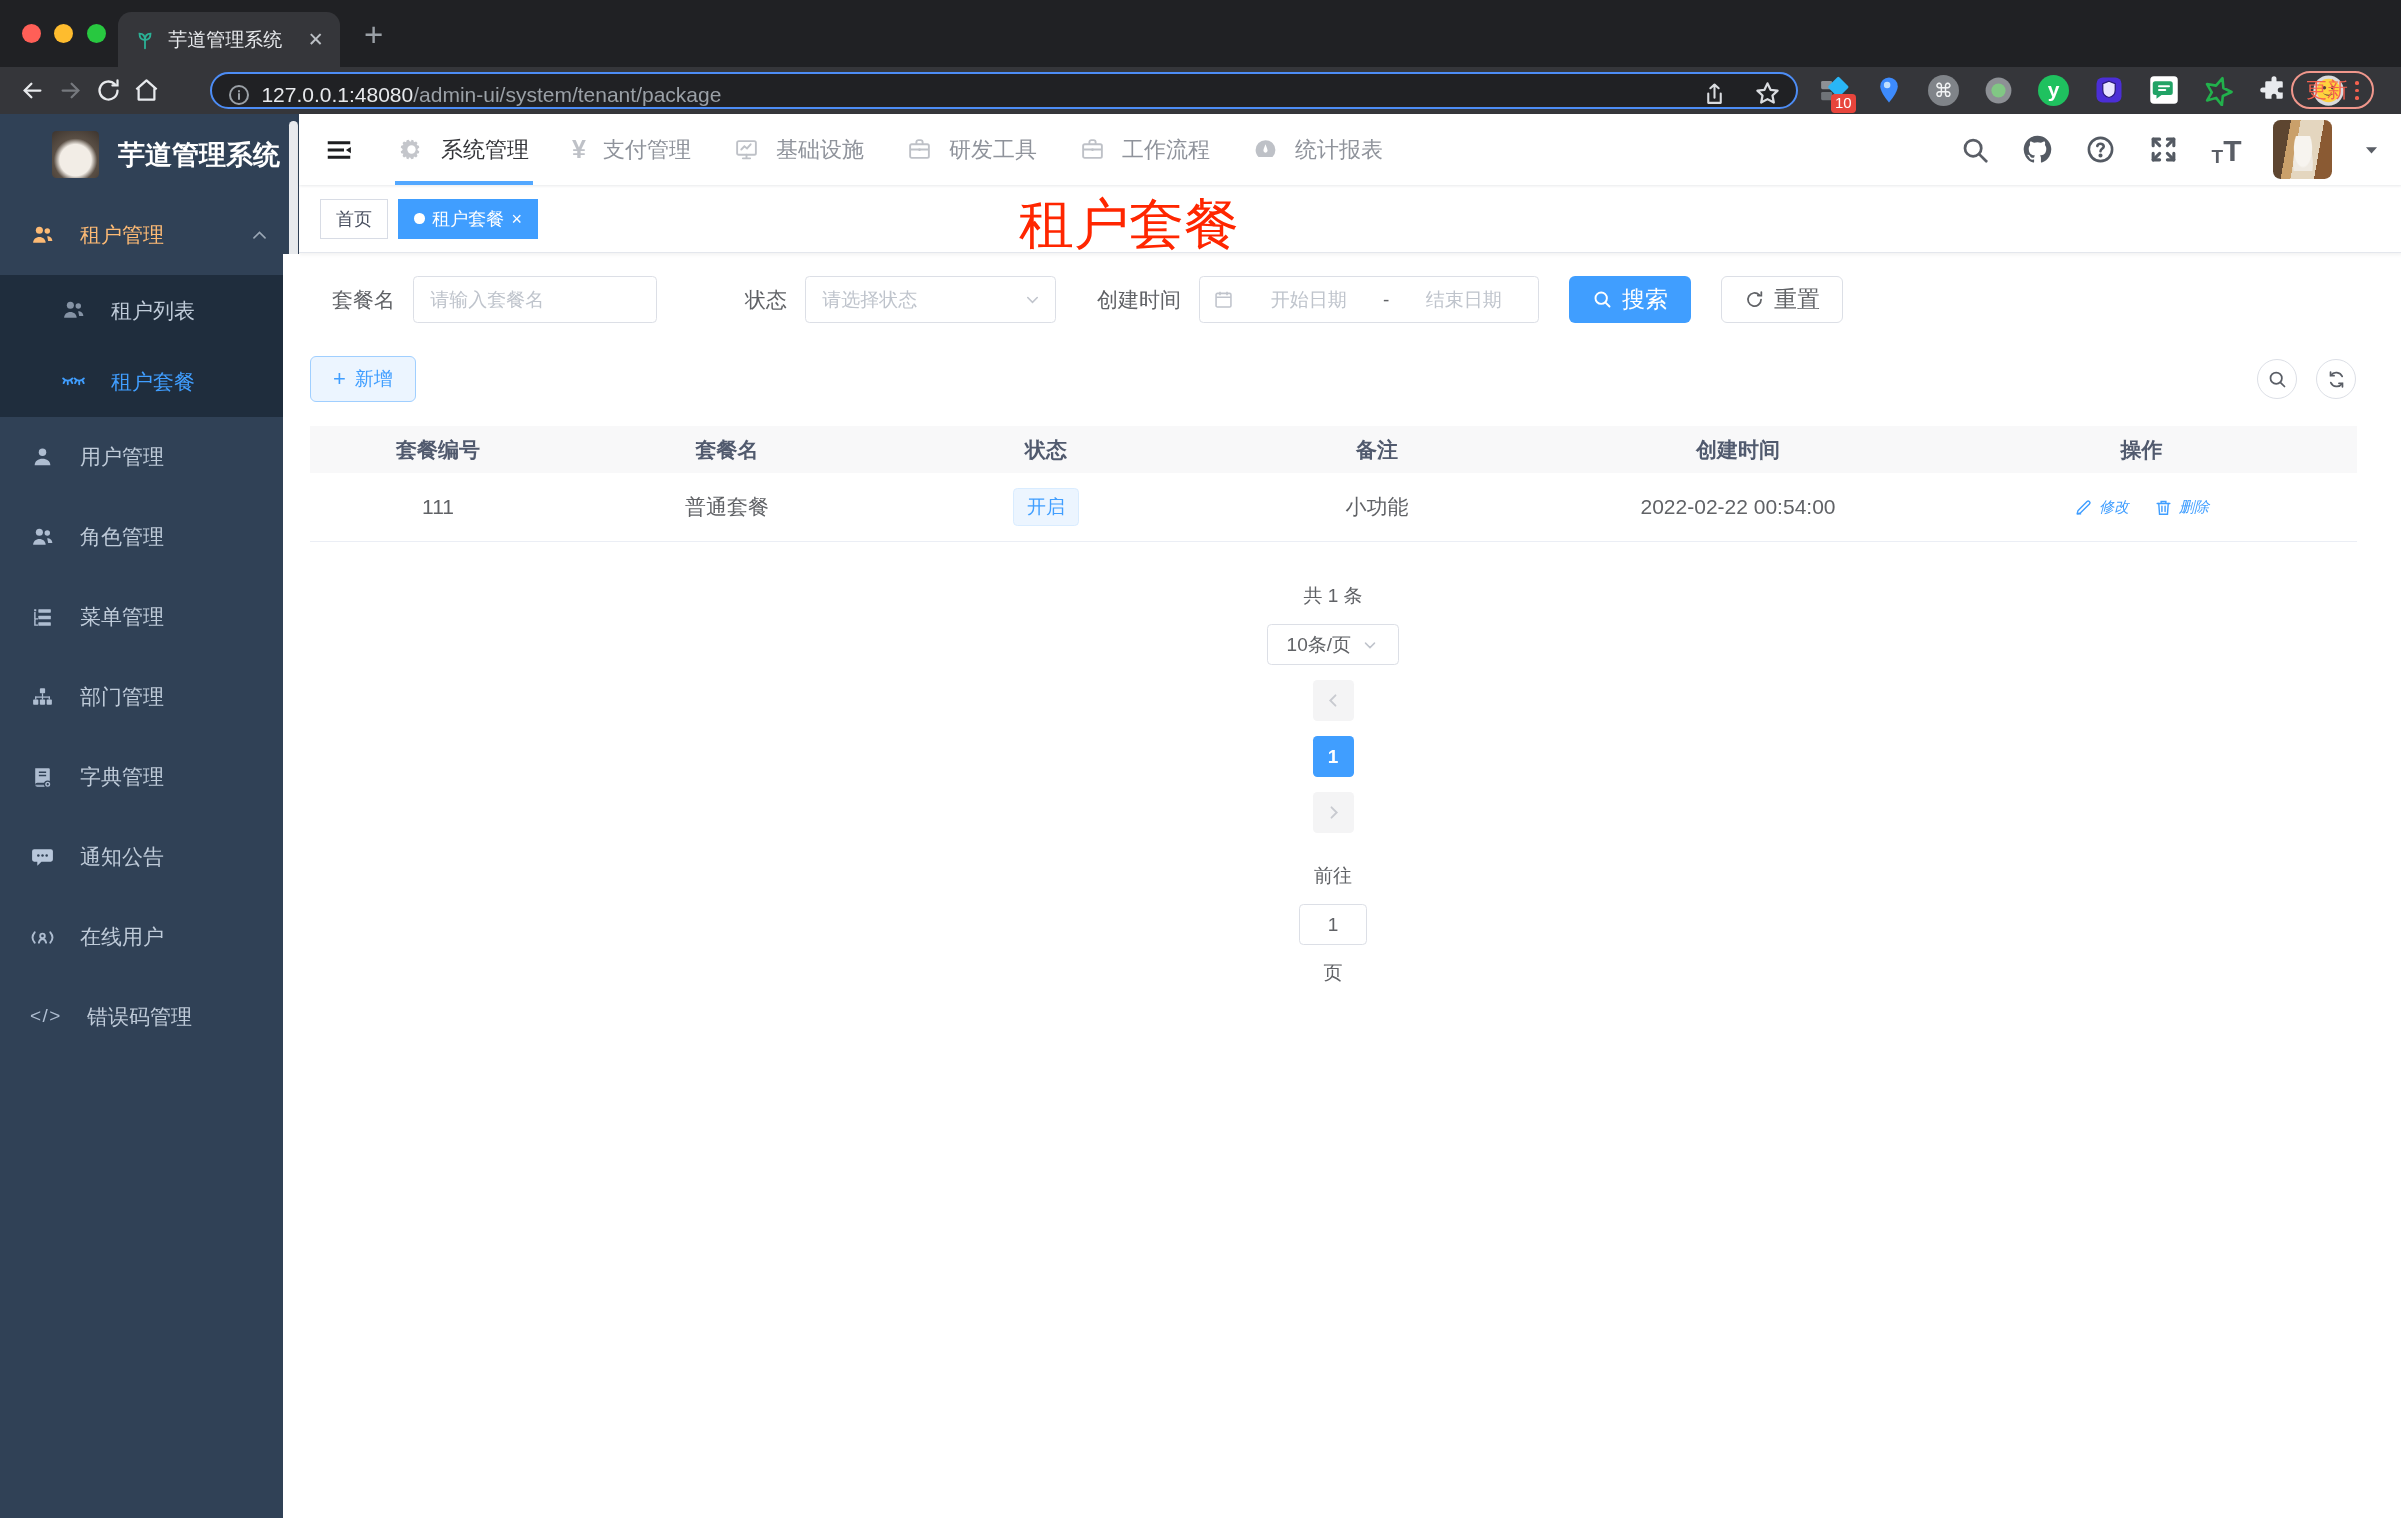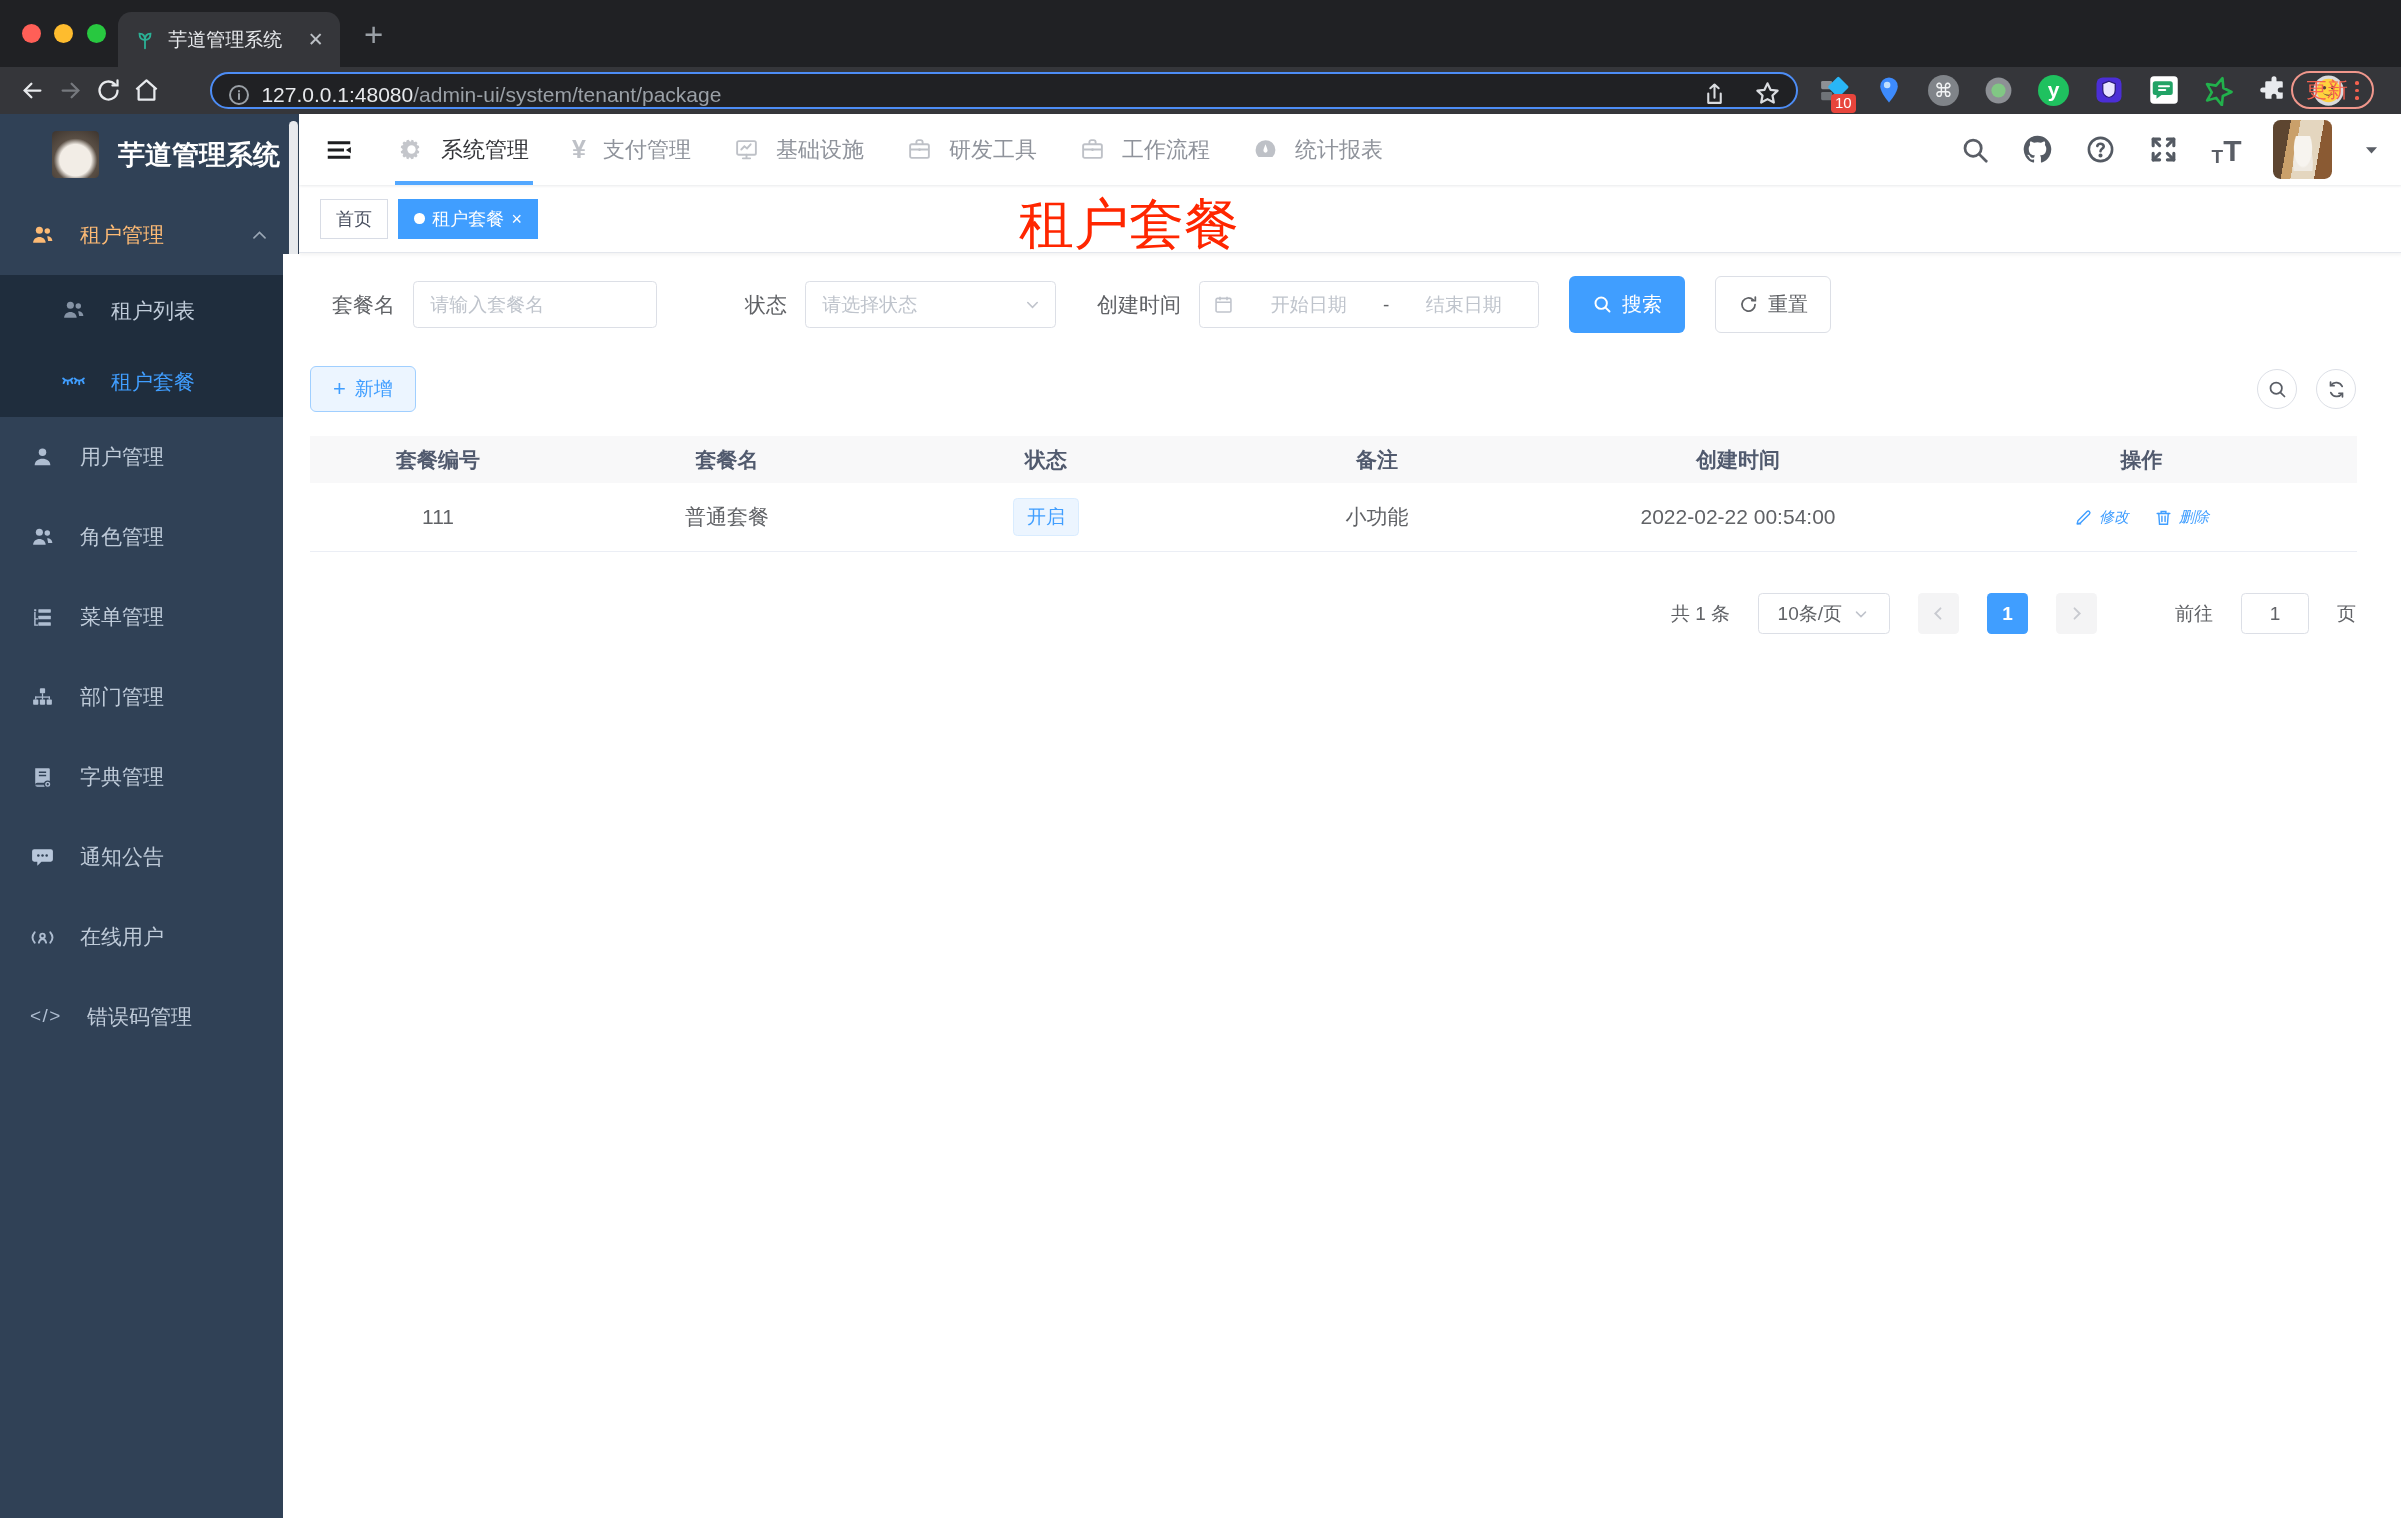--- a/index.html
+++ b/index.html
@@ -100,43 +100,43 @@
   .f-input { width:244px; height:47px; border:0.7px solid #dcdfe6; border-radius:4.4px; font-size:19px;
              padding:0 16.3px; color:#606266; outline:none; font-family:inherit; }
   .f-input::placeholder { color:#bfc4cc; }
   .f-select { width:251px; height:47px; border:0.7px solid #dcdfe6; border-radius:4.4px; display:flex;
               align-items:center; padding:0 13.3px 0 16.3px; color:#bfc4cc; font-size:19px; cursor:pointer; }
   .f-select .ph { flex:1; }
   .f-date { width:340px; height:47px; border:0.7px solid #dcdfe6; border-radius:4.4px; display:flex;
             align-items:center; padding:0 13.3px; gap:13.3px; color:#bfc4cc; font-size:19px; }
   .f-date .dph { flex:1; text-align:center; }
   .gap64 { width:47px; } .gap56 { width:41px; } .gap40 { width:30px; }
-  .btn { height:57px; border-radius:6px; display:inline-flex; align-items:center; justify-content:center;
-         gap:9px; font-size:20px; cursor:pointer; border:0.7px solid transparent; padding:0 22px; }
+  .btn { height:47px; border-radius:6px; display:inline-flex; align-items:center; justify-content:center;
+         gap:9px; font-size:23px; cursor:pointer; border:0.7px solid transparent; padding:0 22px; }
   .btn-primary { background:#409eff; color:#fff; }
   .btn-plain { background:#fff; border-color:#dcdfe6; color:#606266; }
   .btn-soft { background:#ecf5ff; border-color:#a0cfff; color:#409eff; height:46px; font-size:19px; }
   .addrow { margin-top:33px; display:flex; align-items:center; }
   .round-btns { margin-left:auto; display:flex; gap:19px; }
   .rbtn { width:40px; height:40px; border-radius:50%; border:0.7px solid #dcdfe6; background:#fff;
           display:flex; align-items:center; justify-content:center; color:#5a5e66; cursor:pointer; }
 
   .table { margin-top:24px; width:2047px; }
   .t-row { display:grid; grid-template-columns:256px 322px 316px 346px 376px 1fr; align-items:center; }
   .t-head { background:#f8f8f9; height:47px; }
   .t-head .t-cell { font-weight:bold; color:#515a6e; }
   .t-cell { font-size:21px; text-align:center; color:#606266; }
   .t-body { height:69px; border-bottom:0.7px solid #ebeef5; background:#fff; }
   .status-tag { display:inline-flex; align-items:center; justify-content:center; height:38px; padding:0 13.3px;
                 background:#ecf5ff; border:0.7px solid #d9ecff; border-radius:4.4px; color:#409eff; font-size:19px; }
   .ops { display:flex; justify-content:center; gap:25px; }
   .op-link { color:#409eff; font-size:15px; display:inline-flex; align-items:flex-start; gap:6px; cursor:pointer;font-style:italic; }
 
-  .pagination { margin-top:41px; display:flex; align-items:center; justify-content:flex-end; gap:28px;
-                font-size:19px; color:#606266; }
+  .pagination { margin-top:41px; display:flex; align-items:center; justify-content:space-between; gap:15px;
+                font-size:19px; color:#606266;flex-direction:column; }
   .psel { width:132px; height:41px; border:0.7px solid #dcdfe6; border-radius:4.4px; display:flex; align-items:center;
           justify-content:center; gap:10.4px; color:#606266; cursor:pointer; }
   .pbtn { width:41px; height:41px; border-radius:4.4px; background:#f4f4f5; color:#a8abb2; display:flex;
           align-items:center; justify-content:center; cursor:pointer; }
   .pcur { width:41px; height:41px; border-radius:4.4px; background:#409eff; color:#fff; display:flex;
           align-items:center; justify-content:center; font-weight:bold; cursor:pointer; }
   .goto-input { width:68px; height:41px; border:0.7px solid #dcdfe6; border-radius:4.4px; text-align:center;
                 font-size:19px; color:#606266; outline:none; font-family:inherit; }
   svg { display:block; }
 </style>

